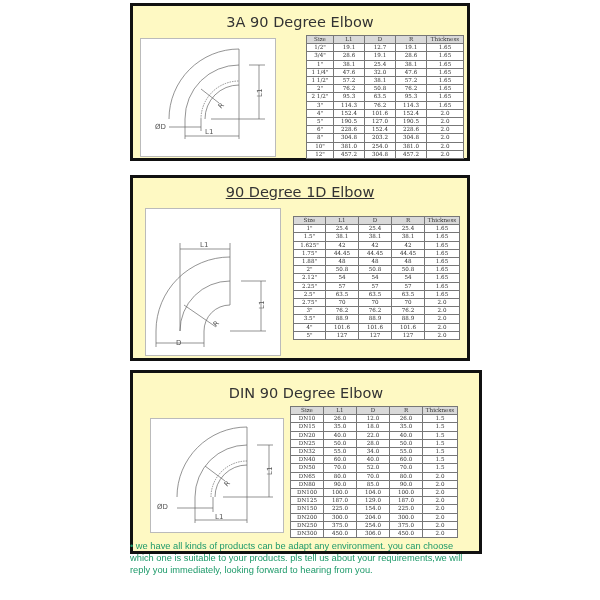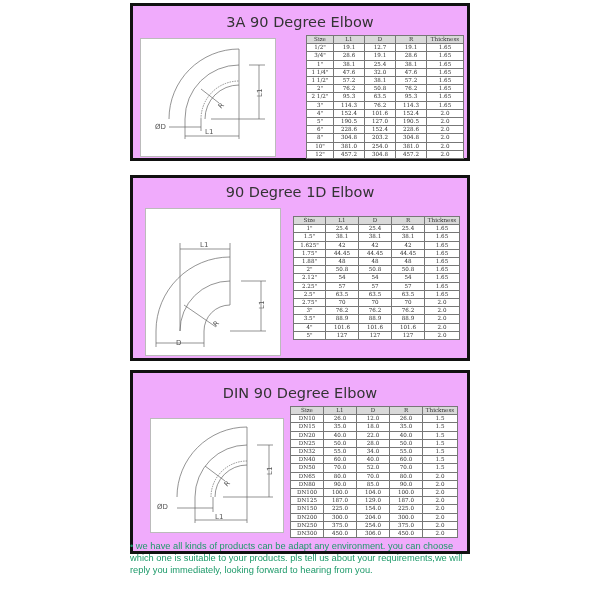--- a/index.html
+++ b/index.html
@@ -1,17 +1,17 @@
 <!DOCTYPE html>
 <html><head>
 <meta charset="utf-8">
 <style>
   html,body{margin:0;padding:0;background:#ffffff;}
   body{width:600px;height:600px;position:relative;overflow:hidden;font-family:"Liberation Sans",sans-serif;}
-  .frame{position:absolute;left:130px;width:334px;border:3px solid #111;background:#f0abfc;box-sizing:content-box;}
+  .frame{position:absolute;left:130px;width:334px;border:3px solid #111;background:#fef9c3;box-sizing:content-box;}
   .frame h2{margin:0;text-align:center;font-family:"DejaVu Sans",sans-serif;font-weight:normal;font-size:14.5px;color:#333;position:absolute;left:0;right:0;}
   .diagram{position:absolute;border:1px solid #bbb;background:#fff;}
   .diagram svg{width:100%;height:100%;display:block;}
   table.spec{position:absolute;border-collapse:collapse;font-family:"DejaVu Serif",serif;font-size:5.6px;color:#333;}
   table.spec th,table.spec td{border:1px solid #777;text-align:center;padding:0;line-height:7.2px;height:7.2px;}
   table.spec th{background:#d9d9d9;font-weight:normal;}
   table.spec td{background:#fff;}
   .note{position:absolute;left:130px;top:540px;width:340px;font-size:9.3px;line-height:12px;color:#1e9a6a;}
 </style>
 </head>
@@ -151,21 +151,21 @@
           <td>457.2</td>
           <td>304.8</td>
           <td>457.2</td>
           <td>2.0</td>
         </tr>
       </tbody>
   </table>
 </div>
 
 <div class="frame" style="top:175px;height:180px;">
-  <h2 style="top:6px;">90 Degree 1D Elbow</h2>
+  <h2 style="top:6px;text-decoration:underline;">90 Degree 1D Elbow</h2>
   <div class="diagram" style="left:12px;top:30px;width:134px;height:146px;">
     <svg viewBox="0 0 134 146">
       <g fill="none" stroke="#666" stroke-width="0.7">
         <path d="M10 122 A74 74 0 0 1 84 48"></path>
         <path d="M34 122 A50 50 0 0 1 84 72"></path>
         <path d="M58 122 A26 26 0 0 1 84 96"></path>
         <line x1="84" y1="34" x2="84" y2="96"></line>
         <line x1="34" y1="34" x2="34" y2="122"></line>
         <line x1="34" y1="40" x2="84" y2="40"></line>
         <line x1="95" y1="72" x2="120" y2="72"></line>
@@ -290,21 +290,21 @@
           <td>5"</td>
           <td>127</td>
           <td>127</td>
           <td>127</td>
           <td>2.0</td>
         </tr>
       </tbody>
   </table>
 </div>
 
-<div class="frame" style="top:370px;height:178px;">
+<div class="frame" style="top:370px;height:178px;padding-left:12px;">
   <h2 style="top:12px;">DIN 90 Degree Elbow</h2>
   <div class="diagram" style="left:17px;top:45px;width:132px;height:113px;">
     <svg viewBox="0 0 132 113">
       <g fill="none" stroke="#666" stroke-width="0.7">
         <path d="M26 78 A70 70 0 0 1 96 8"></path>
         <path d="M44 78 A52 52 0 0 1 96 26"></path>
         <path d="M60 78 A36 36 0 0 1 96 42" stroke-dasharray="1.5 1"></path>
         <path d="M64 78 A32 32 0 0 1 96 46"></path>
         <line x1="96" y1="8" x2="96" y2="104"></line>
         <line x1="106" y1="26" x2="122" y2="26"></line>

